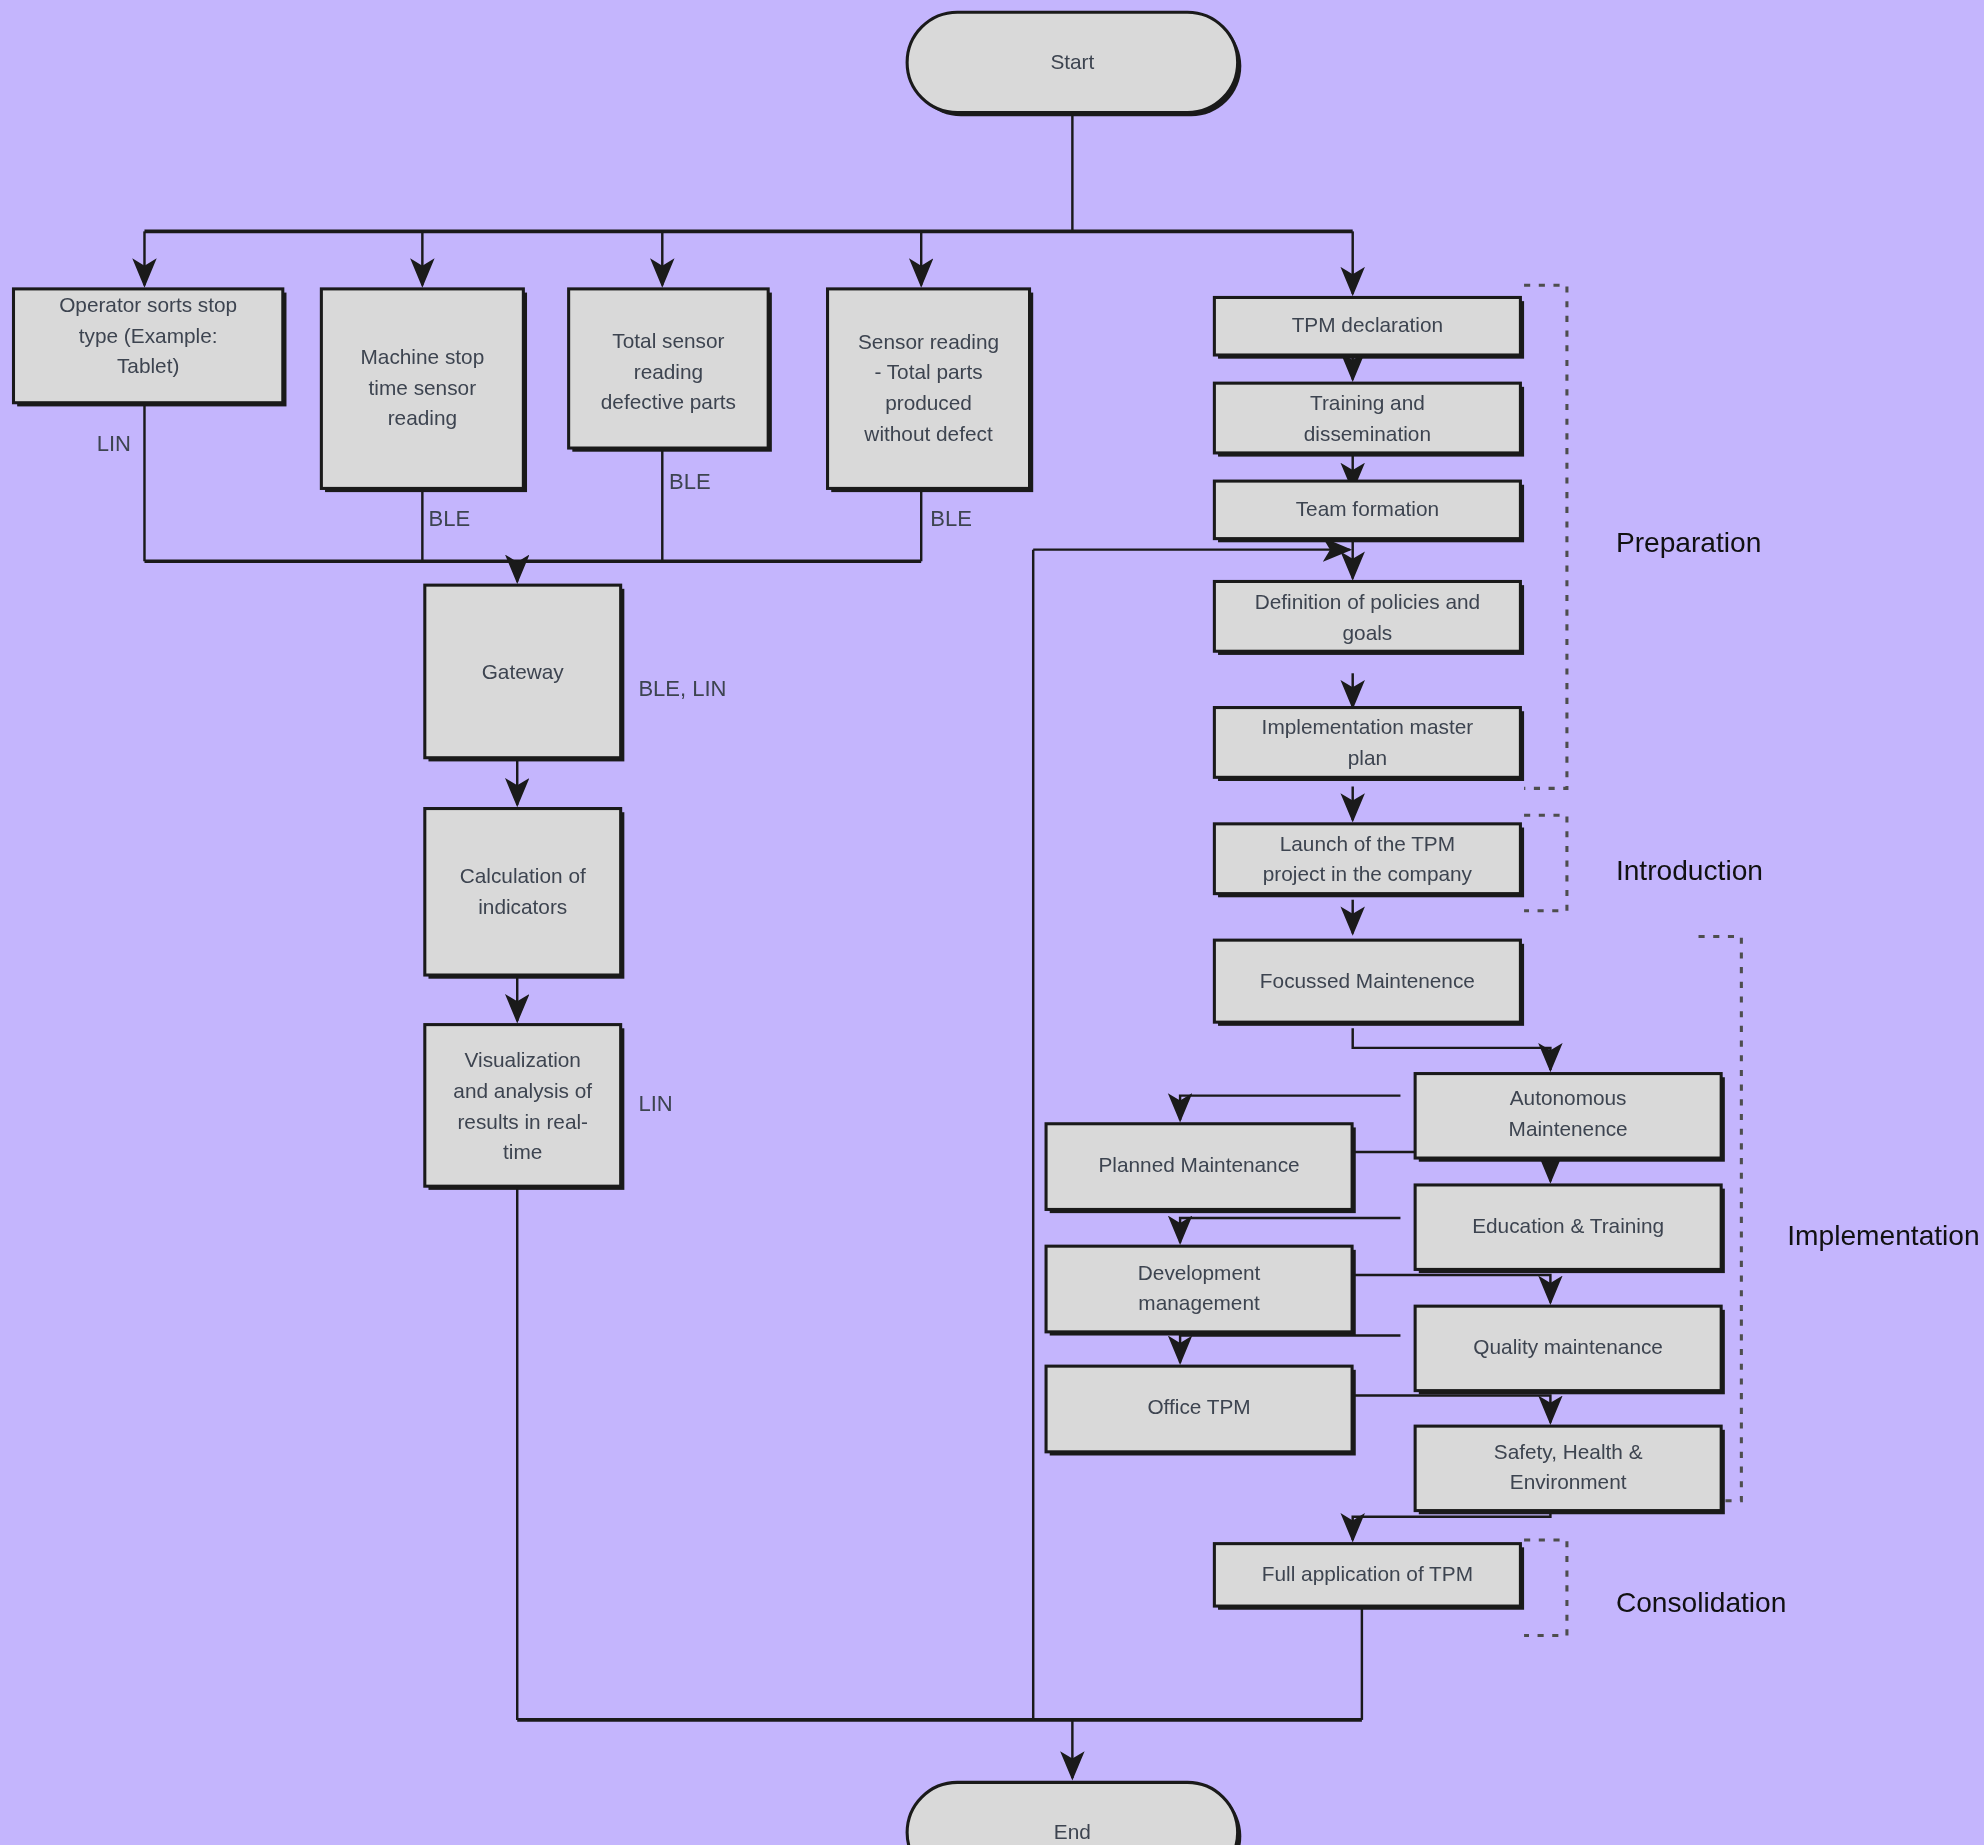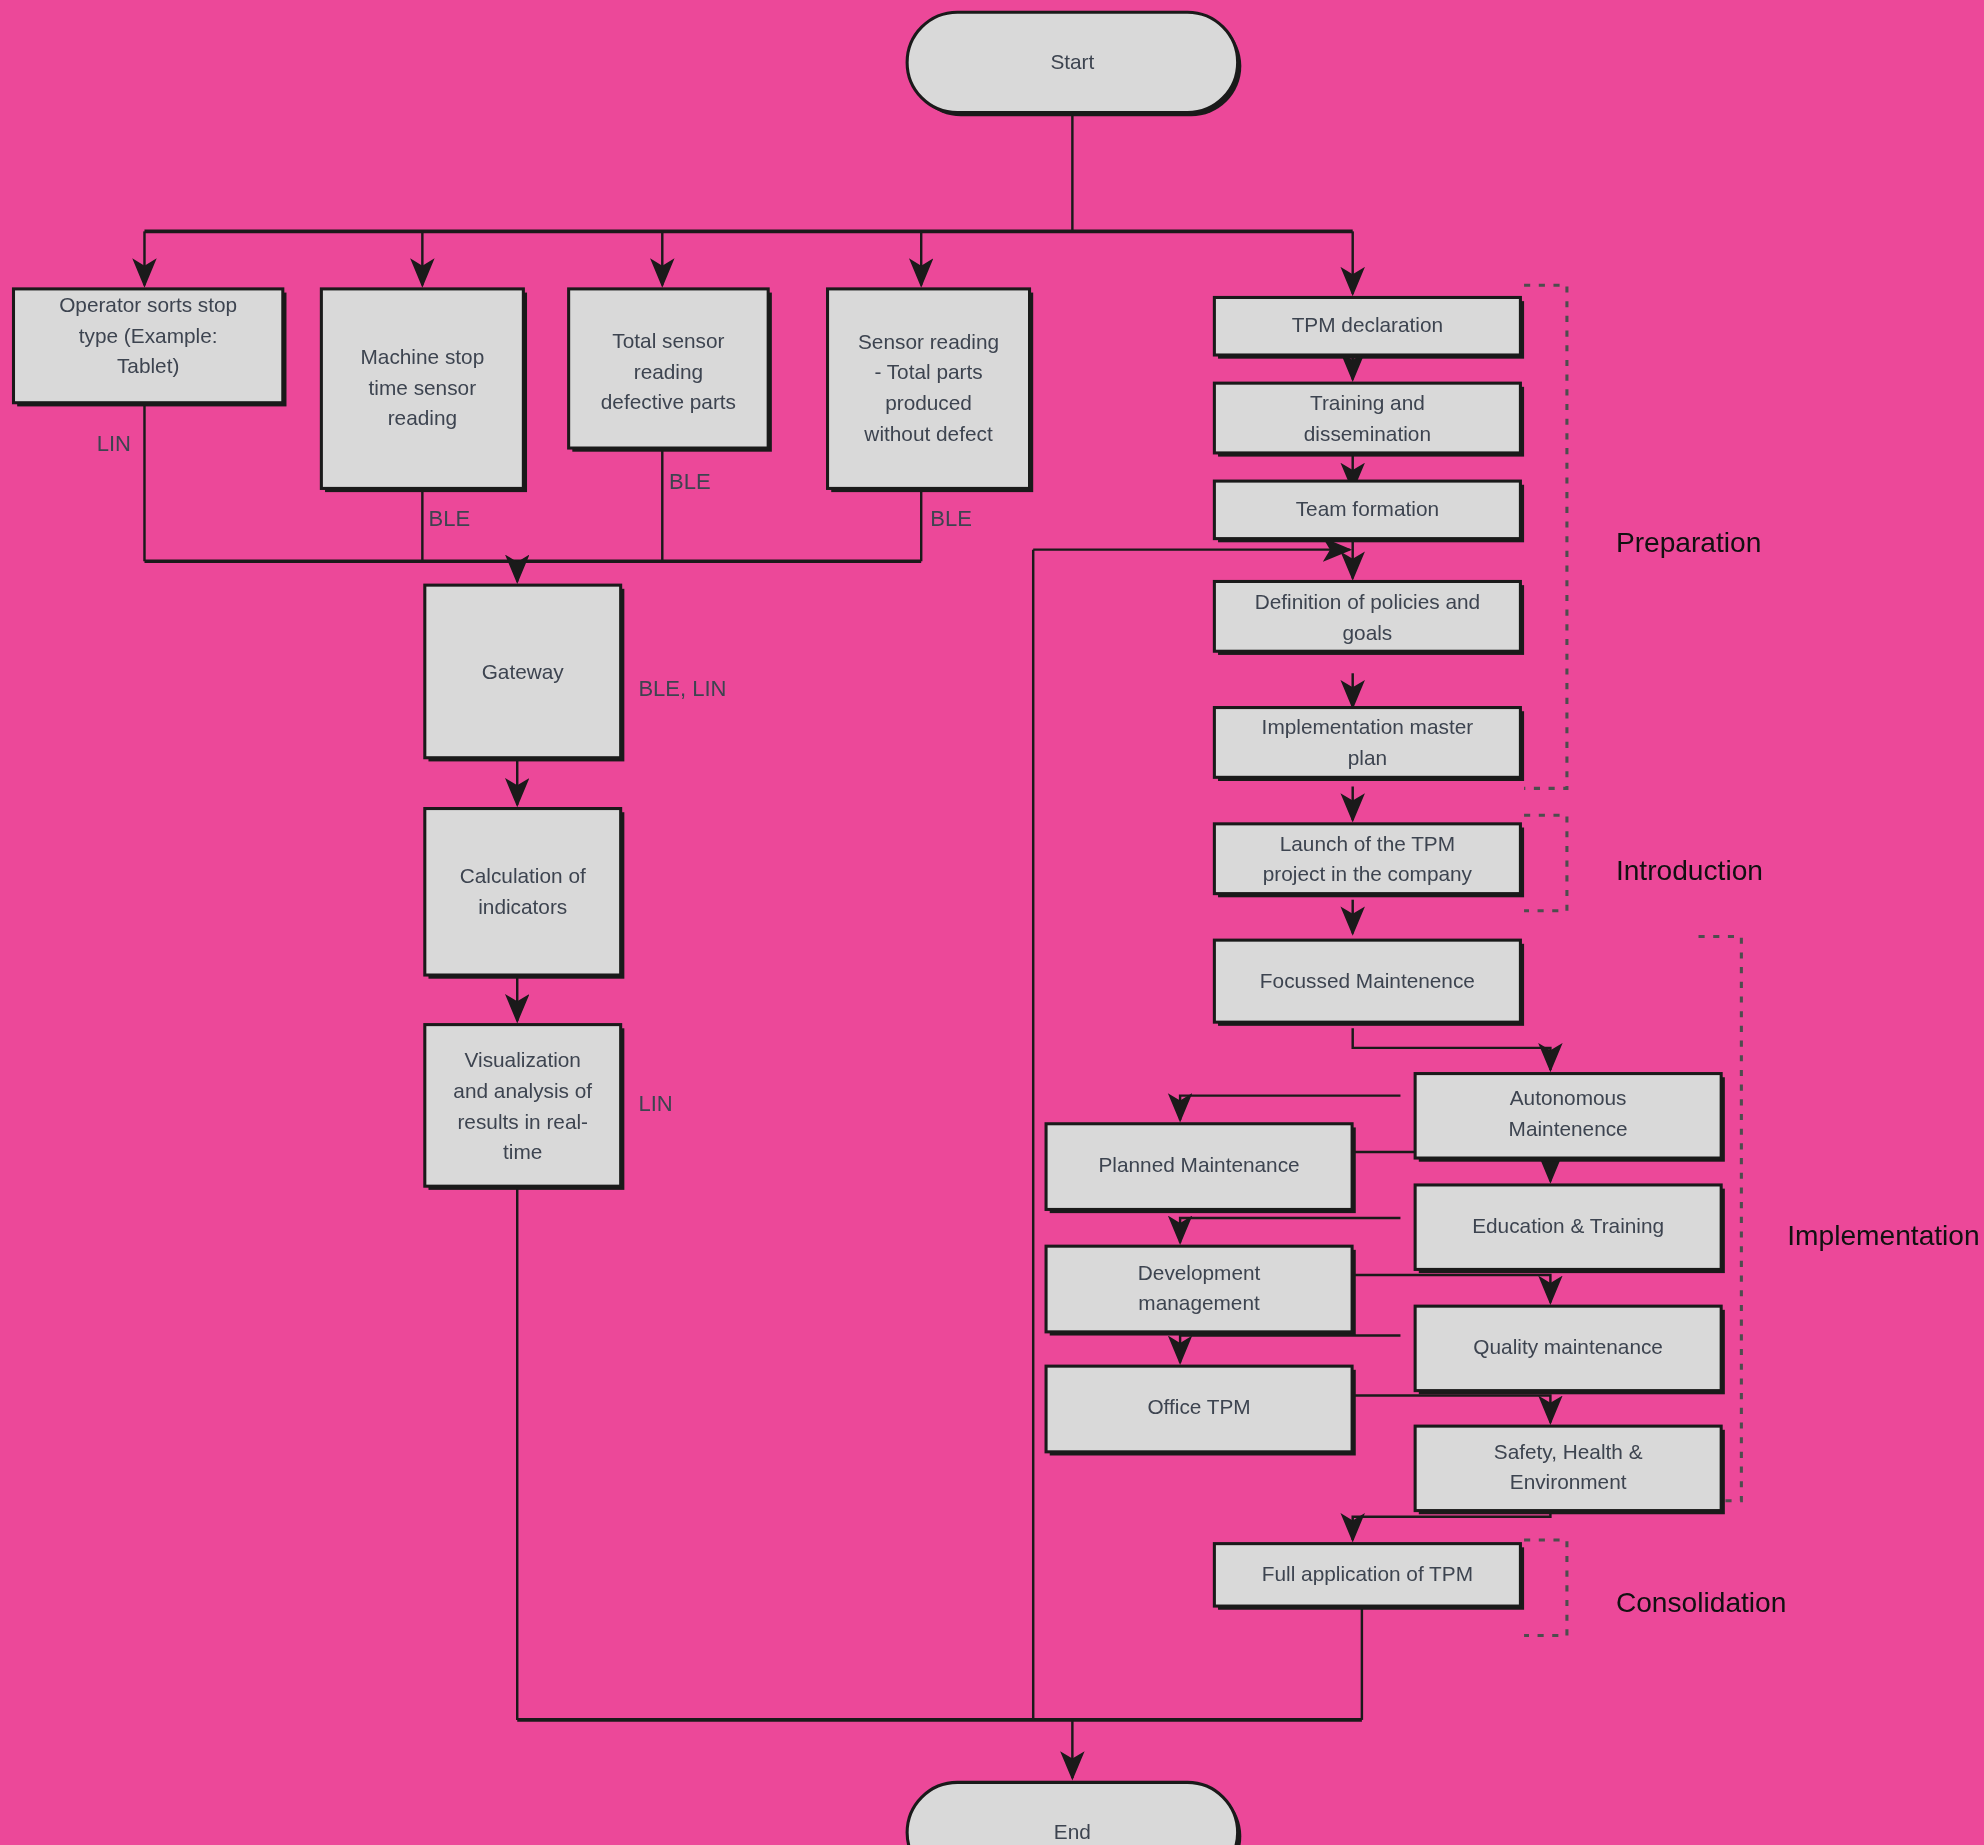--- a/index.html
+++ b/index.html
@@ -1,17 +1,17 @@
 <!DOCTYPE html>
 <html style="font-size:9.8px"><head>
 <meta charset="utf-8">
 <style>
   html,body{margin:0;padding:0;background:#ffffff;}
   body{font-family:"Liberation Sans", sans-serif;}
-  #stage{position:relative;width:1985px;height:1846px;background:#ec4899;overflow:hidden;}
+  #stage{position:relative;width:1985px;height:1846px;background:#c4b5fd;overflow:hidden;}
   svg#flow{position:absolute;left:0;top:0;width:1985px;height:1846px;}
   .nodeRect{fill:#d9d9d9;stroke:#1a1a1a;stroke-width:5;}
   .nodeShadow{fill:#1a1a1a;}
   .nodeText{fill:#3d4450;font-family:"Liberation Sans",sans-serif;font-size:34px;text-anchor:middle;dominant-baseline:middle;}
   .edge{stroke:#1a1a1a;stroke-width:4;fill:none;}
   .edgeThick{stroke:#1a1a1a;stroke-width:6;fill:none;}
   .edgeLabel{fill:#3d4450;font-family:"Liberation Sans",sans-serif;font-size:36px;text-anchor:start;dominant-baseline:middle;}
   .bracket{stroke:#4d4d4d;stroke-width:5;fill:none;stroke-dasharray:10 14;}
   .phaseText{fill:#111111;font-family:"Liberation Sans",sans-serif;font-size:46px;text-anchor:start;dominant-baseline:middle;}
 </style>

